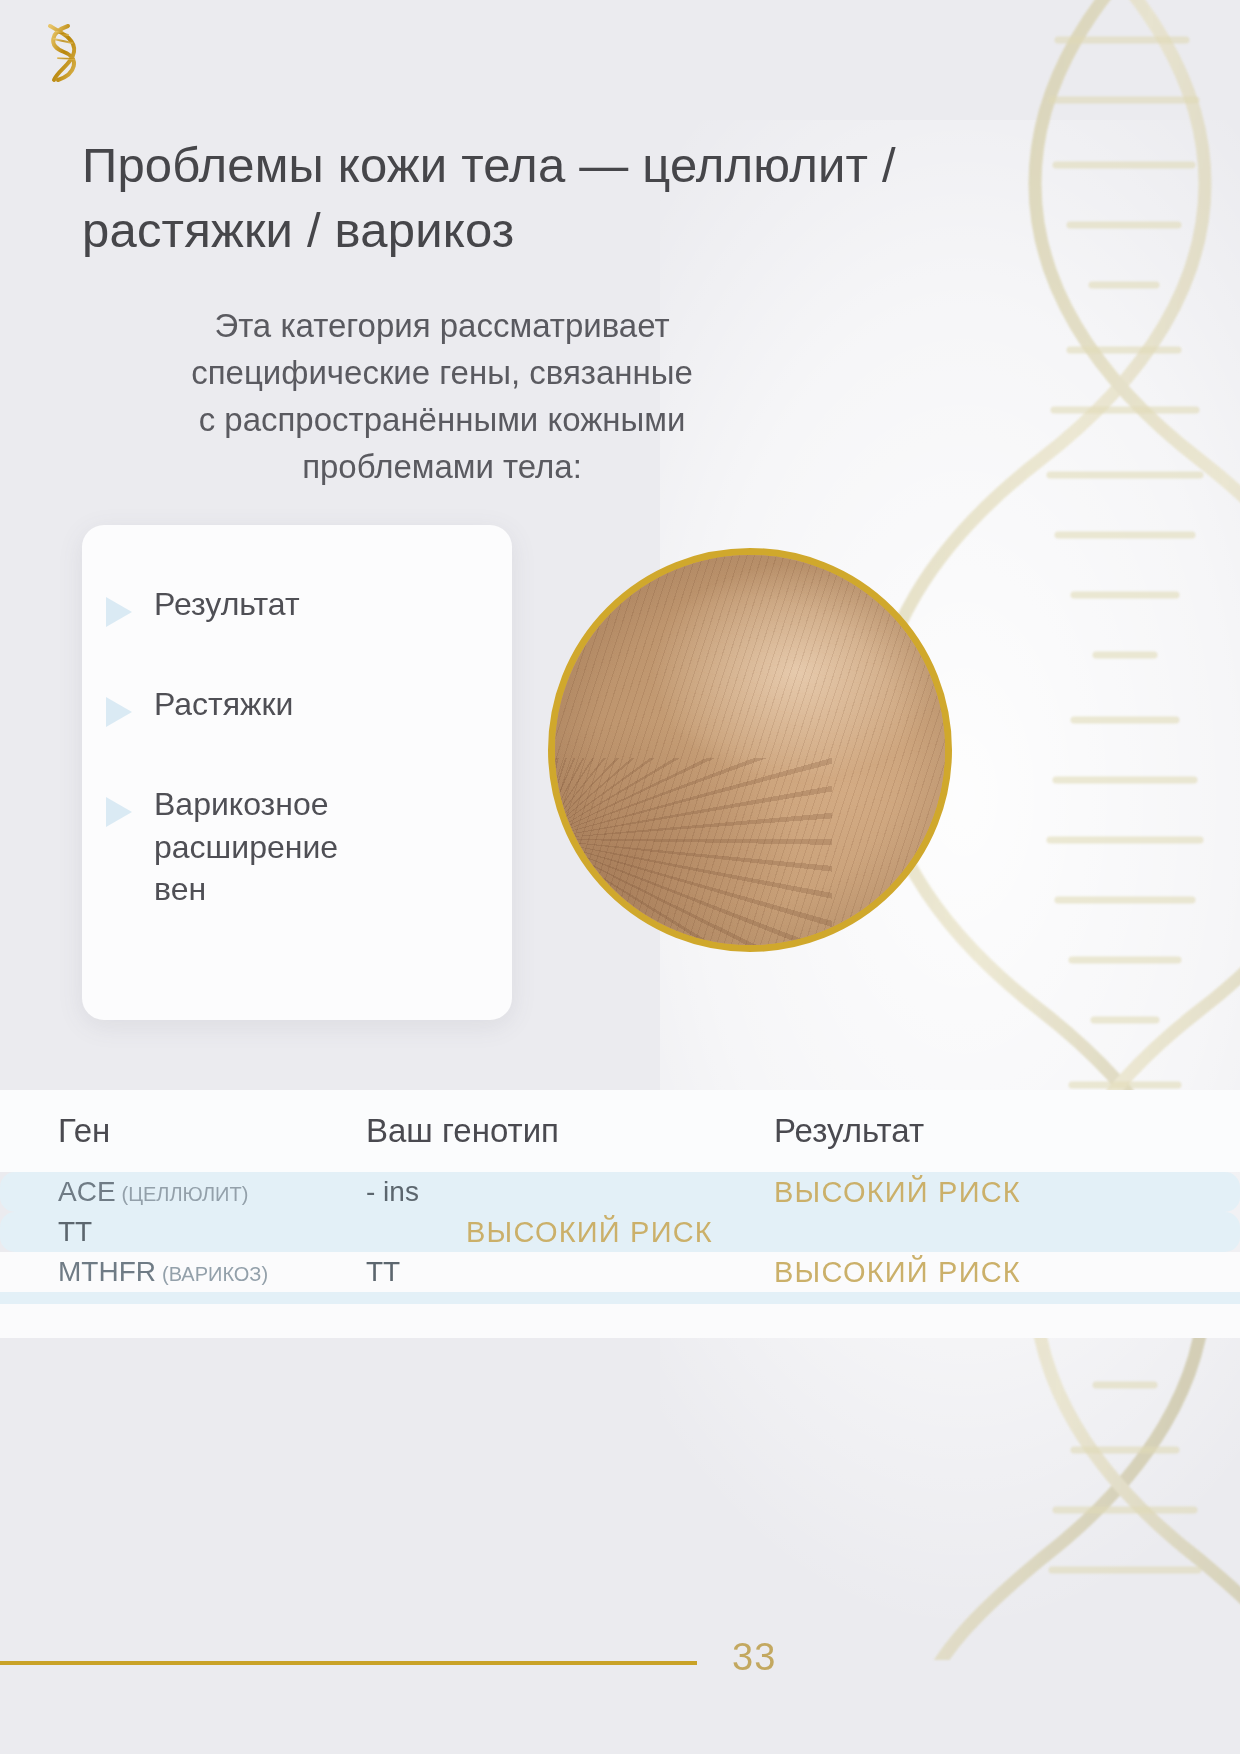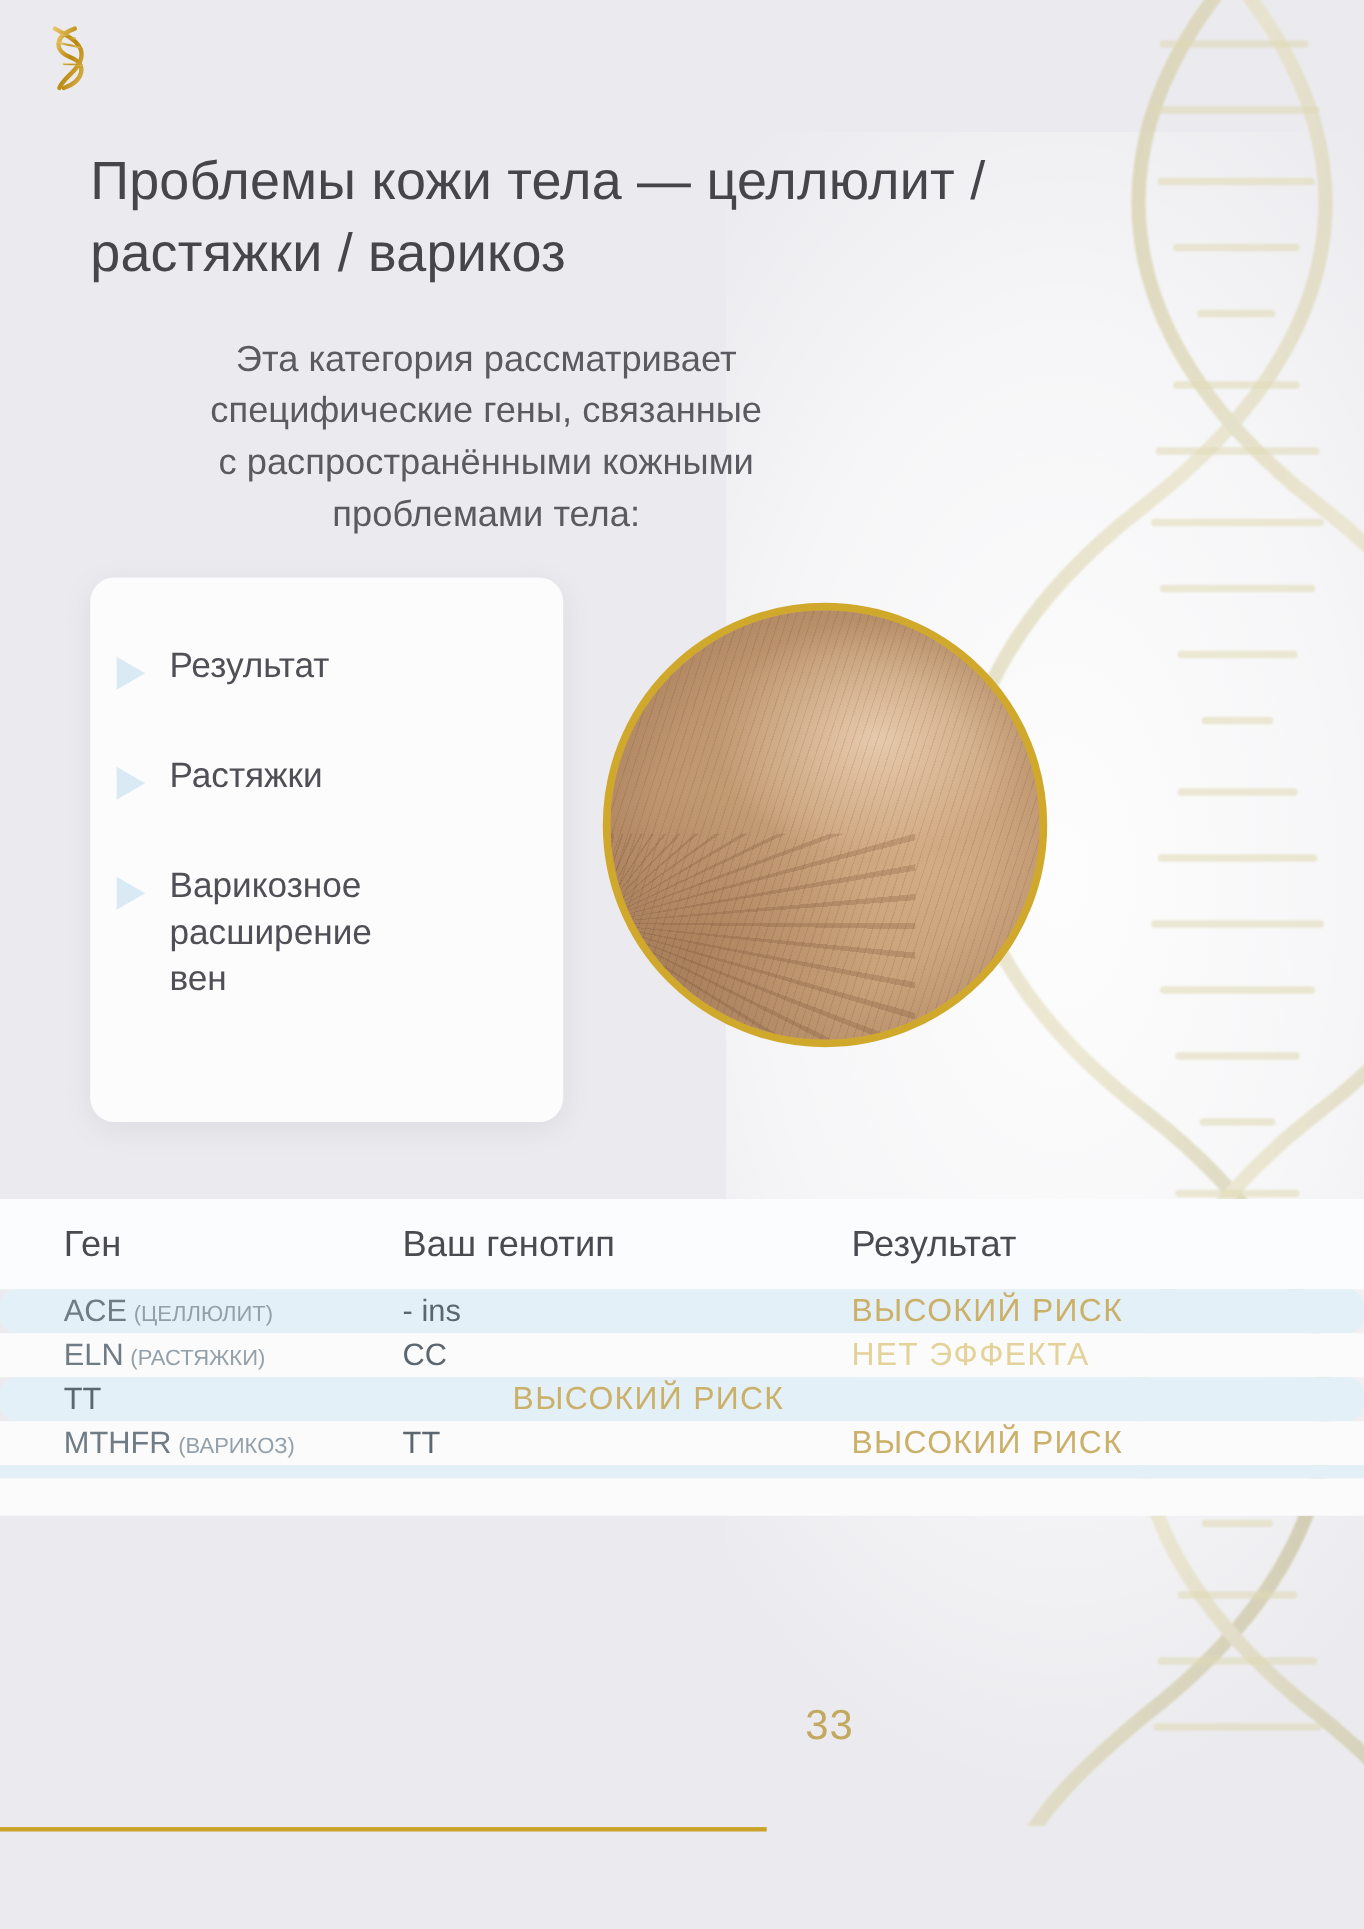--- a/index.html
+++ b/index.html
@@ -221,21 +221,21 @@
     left: 0;
     top: 1661px;
     width: 697px;
     height: 4px;
     background: #c9a227;
     z-index: 6;
   }
   .page-num {
     position: absolute;
     left: 732px;
-    top: 1548px;
+    top: 1636px;
     font-size: 38px;
     font-weight: 300;
     color: #c3a860;
     letter-spacing: 1px;
     z-index: 6;
   }
 </style>
 </head>
 <body>
 
@@ -350,27 +350,20 @@
     </div>
 
     <div class="t-row alt">
       <div class="c-gene">
         <span class="gene-name">ACE</span><span class="gene-note">(ЦЕЛЛЮЛИТ)</span>
       </div>
       <div class="c-geno">- ins</div>
       <div class="c-res res res-high">ВЫСОКИЙ РИСК</div>
     </div>
 
-    <div class="t-row plain">
-      <div class="c-gene">
-        <span class="gene-name">ELN</span><span class="gene-note">(РАСТЯЖКИ)</span>
-      </div>
-      <div class="c-geno">CC</div>
-      <div class="c-res res res-none">НЕТ ЭФФЕКТА</div>
-    </div>
 
     <div class="t-row alt">
       <div class="c-geno">TT</div>
       <div class="c-res res res-high">ВЫСОКИЙ РИСК</div>
     </div>
 
     <div class="t-row plain">
       <div class="c-gene">
         <span class="gene-name">MTHFR</span><span class="gene-note">(ВАРИКОЗ)</span>
       </div>

